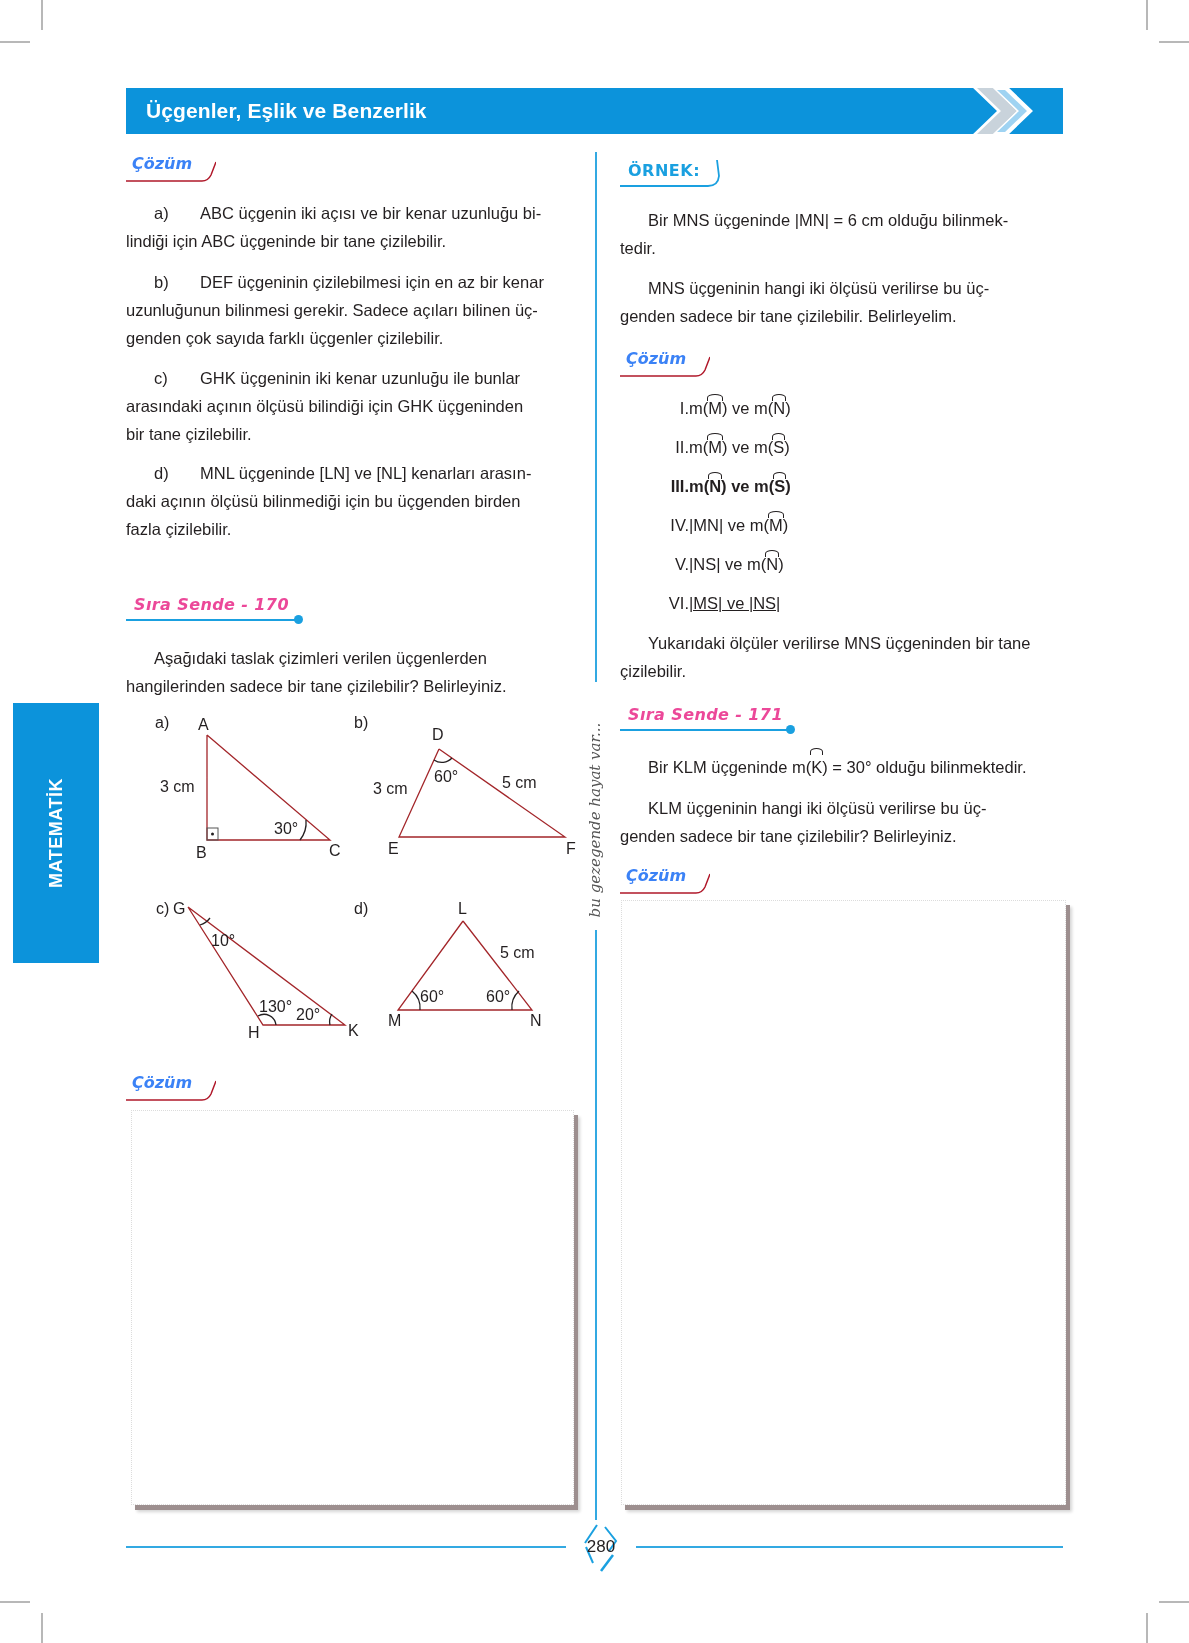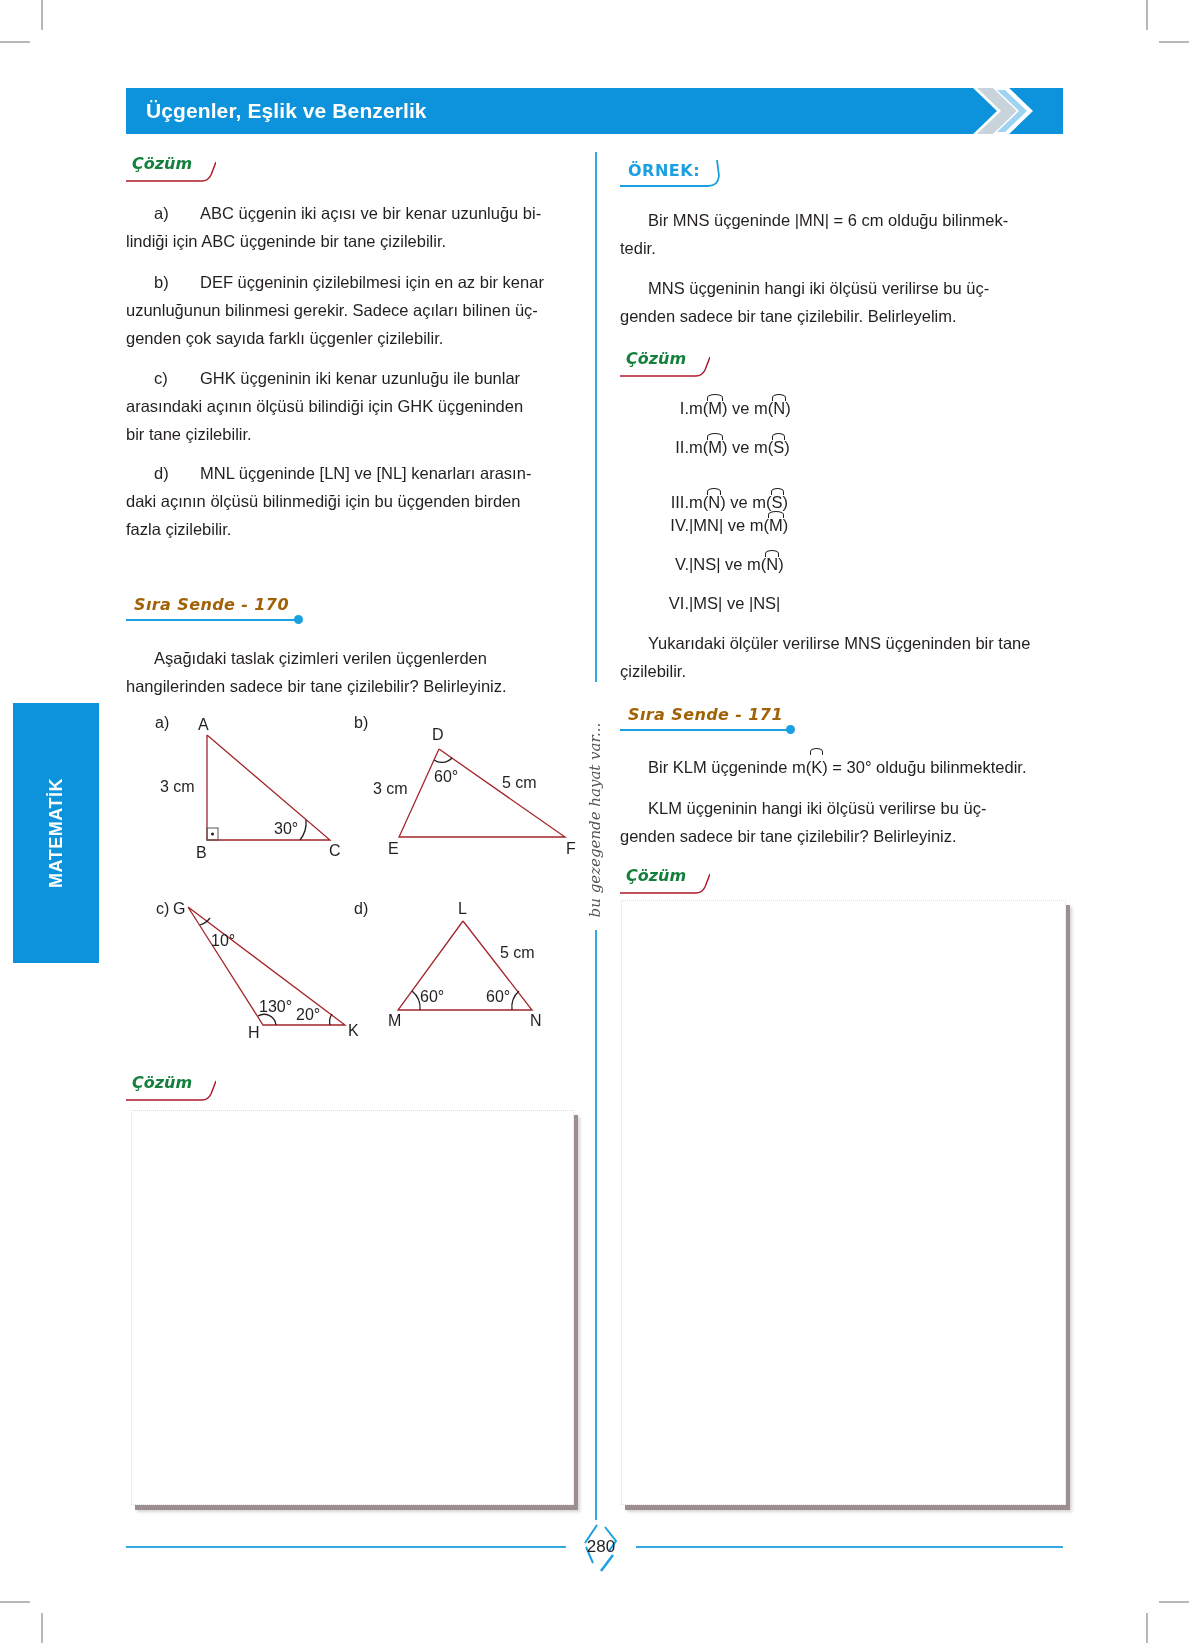--- a/index.html
+++ b/index.html
@@ -5,26 +5,26 @@
   html, body { margin:0; padding:0; background:#ffffff; }
   body { width:1189px; height:1643px; position:relative; overflow:hidden; font-family:"Liberation Sans", sans-serif; color:#231f20; }
   .crop { position:absolute; background:#b8b8b8; }
   .hdr { position:absolute; left:126px; top:88px; width:937px; height:46px; background:#0c93db; }
   .hdr-title { position:absolute; left:20px; top:11px; color:#fff; font-size:21px; font-weight:bold; letter-spacing:0.1px; }
   .hdr-chev { position:absolute; right:0; top:-2px; width:190px; height:50px; }
   .side-tab { position:absolute; left:13px; top:703px; width:86px; height:260px; background:#0c93db; }
   .side-tab span { position:absolute; left:50%; top:50%; transform:translate(-50%,-50%) rotate(-90deg); color:#fff; font-weight:bold; font-size:18px; letter-spacing:0.5px; white-space:nowrap; }
   .divider { position:absolute; left:595px; width:2px; background:#33a9e2; }
   .cozum { position:absolute; width:90px; height:30px; }
-  .cozum .lbl { position:absolute; left:6px; top:0; color:#15803d; font-weight:bold; font-size:16px; font-family:"DejaVu Sans", sans-serif; font-style:italic; }
+  .cozum .lbl { position:absolute; left:6px; top:0; color:#3b82f6; font-weight:bold; font-size:16px; font-family:"DejaVu Sans", sans-serif; font-style:italic; }
   .cozum svg { position:absolute; left:0; top:0; }
   .ornek { position:absolute; left:620px; top:158px; width:110px; height:32px; }
   .ornek .lbl { position:absolute; left:8px; top:3px; color:#1aa0e0; font-weight:bold; font-size:16px; font-family:"DejaVu Sans", sans-serif; letter-spacing:0.5px; }
   .sira { position:absolute; height:34px; }
-  .sira .lbl { position:absolute; left:8px; top:0; color:#a16207; font-weight:bold; font-size:16px; font-family:"DejaVu Sans", sans-serif; font-style:italic; letter-spacing:0.4px; white-space:nowrap; }
+  .sira .lbl { position:absolute; left:8px; top:0; color:#ec4899; font-weight:bold; font-size:16px; font-family:"DejaVu Sans", sans-serif; font-style:italic; letter-spacing:0.4px; white-space:nowrap; }
   .sira .line { position:absolute; left:0; top:24px; height:2px; background:#1aa0e0; }
   .sira .dot { position:absolute; top:20px; width:9px; height:9px; border-radius:50%; background:#1aa0e0; }
   .p { position:absolute; font-size:16.5px; line-height:28px; text-align:justify; }
   .p .ind { display:inline-block; width:28px; }
   .p .lab { display:inline-block; width:46px; }
   .bold { font-weight:normal; }
   .list-row { position:absolute; left:645px; font-size:16.5px;text-align:right; }
   .list-row .num { display:inline-block; width:44px; }
   .hat { position:relative; display:inline-block; }
   .hat::before { content:""; position:absolute; left:-1px; right:-1px; top:-5px; height:6px; border:1.3px solid #231f20; border-bottom:none; border-radius:50% 50% 0 0; }
@@ -183,30 +183,30 @@
     </svg>
   <span class="lbl">Çözüm</span>
 </div>
 
 <div class="list-row" style="top:399px;">
   <span class="num">I.</span><span>m(</span><span class="hat">M</span><span>) ve m(</span><span class="hat">N</span><span>)</span>
 </div>
 <div class="list-row" style="top:438px;">
   <span class="num">II.</span><span>m(</span><span class="hat">M</span><span>) ve m(</span><span class="hat">S</span><span>)</span>
 </div>
-<div class="list-row" style="top:493px;">
+<div class="list-row" style="top:477px;font-weight:bold;">
   <span class="num">III.</span><span>m(</span><span class="hat">N</span><span>) ve m(</span><span class="hat">S</span><span>)</span>
 </div>
 <div class="list-row" style="top:516px;">
   <span class="num">IV.</span><span>|MN| ve m(</span><span class="hat">M</span><span>)</span>
 </div>
 <div class="list-row" style="top:555px;">
   <span class="num">V.</span><span>|NS| ve m(</span><span class="hat">N</span><span>)</span>
 </div>
-<div class="list-row" style="top:594px;">
+<div class="list-row" style="top:594px;text-decoration:underline;">
   <span class="num">VI.</span><span>|MS| ve |NS|</span>
 </div>
 
 <div class="p" style="left:620px;top:629px;width:443px;">
   <span class="ind"></span><span>Yukarıdaki ölçüler verilirse MNS üçgeninden bir tane</span><br>
   <span>çizilebilir.</span>
 </div>
 
 <div class="sira" style="left:620px;top:705px;width:180px;">
   <span class="lbl">Sıra Sende - 171</span>

